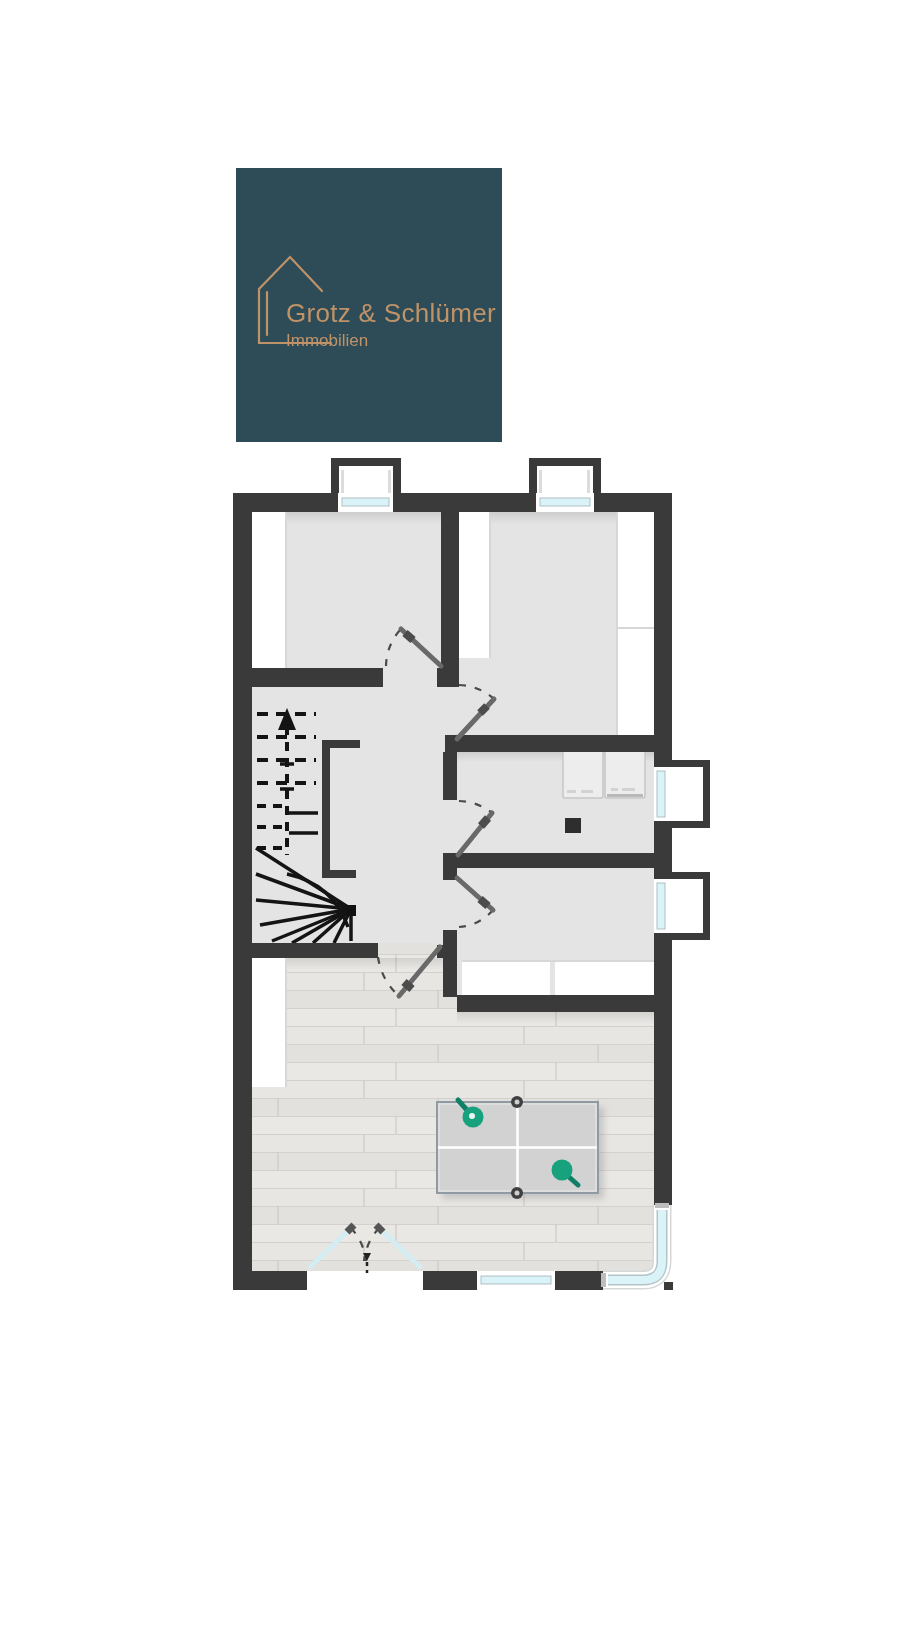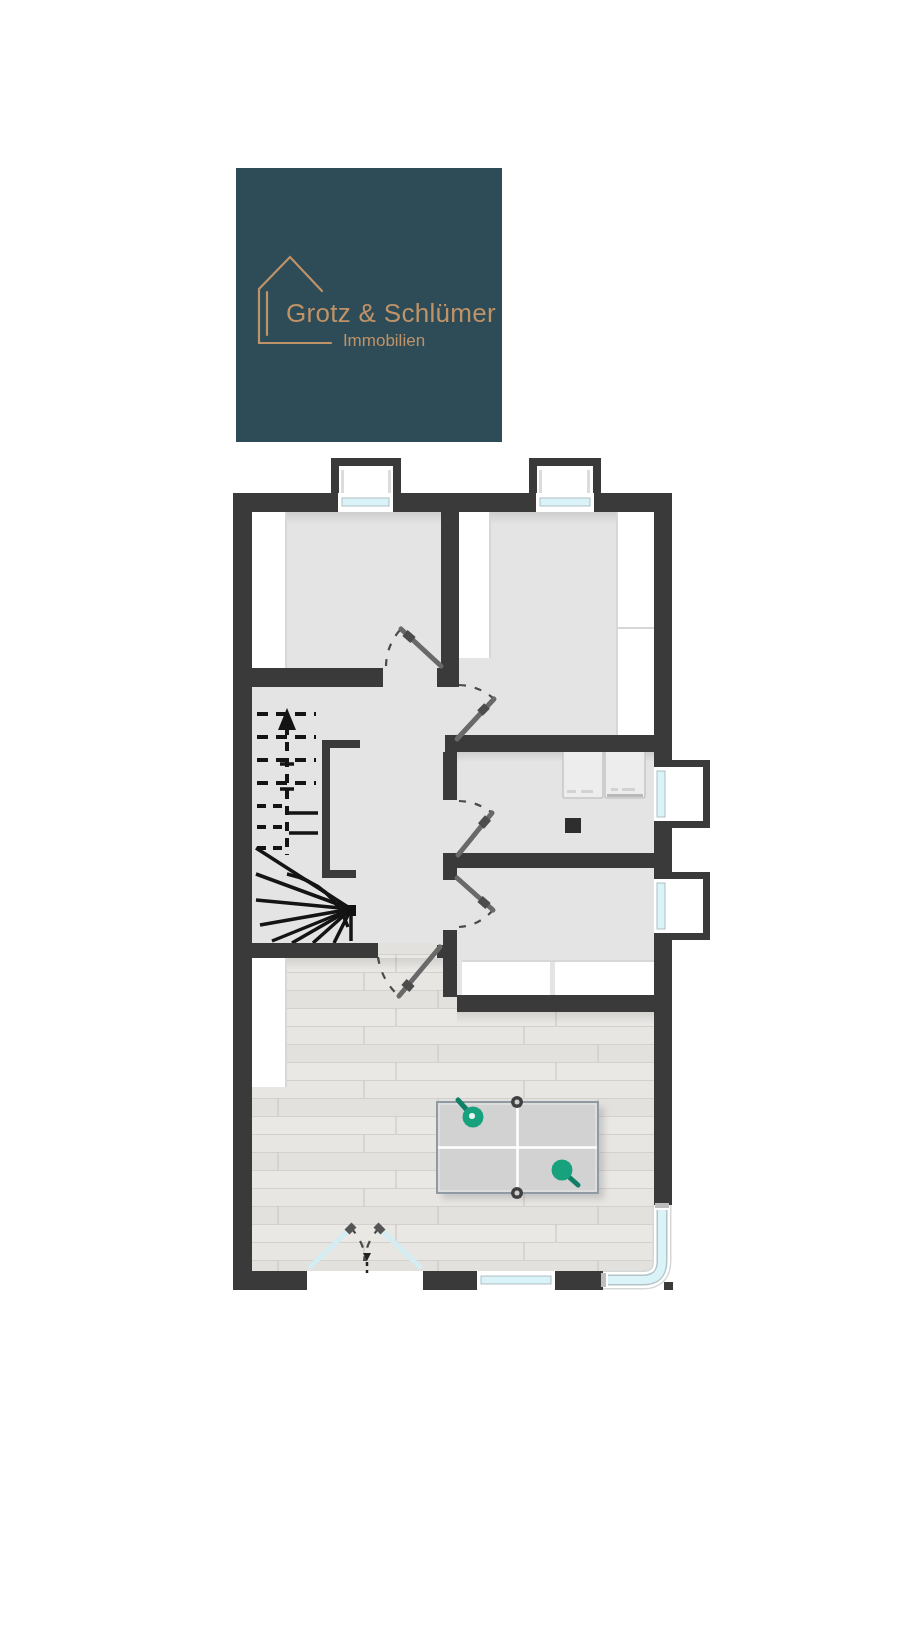--- a/index.html
+++ b/index.html
@@ -4,21 +4,21 @@
 <style>
   html,body{margin:0;padding:0;background:#ffffff;}
   #stage{position:relative;width:920px;height:1636px;background:#ffffff;overflow:hidden;
          font-family:"Liberation Sans", sans-serif;}
   
   .logo{position:absolute;left:236px;top:168px;width:266px;height:274px;
         background:var(--brand-bg,#2d4c58);}
   .logo svg{position:absolute;left:0;top:0;}
   .logo-name{position:absolute;left:50px;top:130px;width:200px;font-size:26px;
              letter-spacing:.3px;color:var(--brand-fg,#bf9268);white-space:nowrap;}
-  .logo-sub{position:absolute;left:50px;top:163px;width:196px;text-align:center;
+  .logo-sub{position:absolute;left:50px;top:163px;width:196px;text-align:left;
             font-size:17px;color:var(--brand-fg,#bf9268);}
   .house-line{stroke:var(--brand-fg,#bf9268);stroke-width:2.2;fill:none;stroke-linecap:round;}
   
   svg.plan{position:absolute;left:0;top:0;}
   .wall{fill:var(--wall-color,#3a3a3a);}
   .floor{fill:var(--floor-color,#e4e4e4);}
   .wood{fill:url(#woodpat);}
   .strip{fill:#ffffff;}
   .strip-edge{stroke:#d7d7d7;stroke-width:2;}
   .shade{fill:url(#topshade);}

